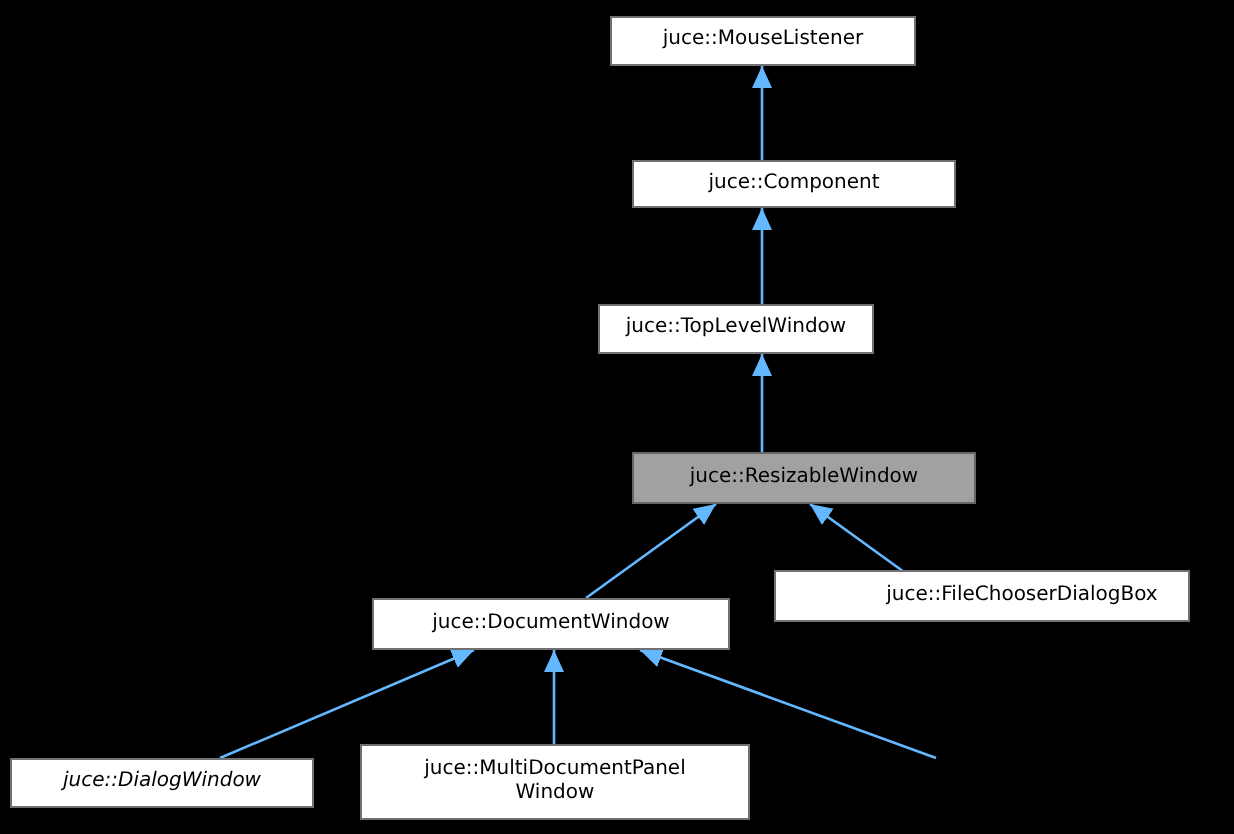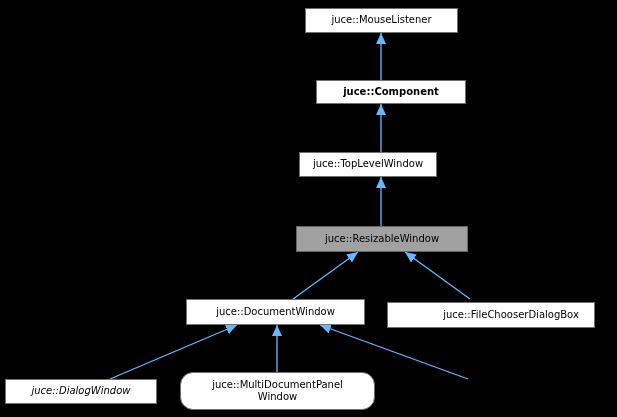--- a/index.html
+++ b/index.html
@@ -42,24 +42,24 @@
     align-items: center;
     justify-content: center;
     text-align: center;
     white-space: nowrap;
     cursor: pointer;
   }
   .node.highlight {
     background: var(--highlight-fill, #a1a1a1);
     border-color: var(--highlight-border, #666666);
     cursor: default;
+    margin-left: 20px;
   }
   .node.multiline {
     white-space: pre-line;
-    border-radius: 13px;
   }
 </style>
 </head>
 <body>
 
 <div class="canvas">
 
   <svg class="edges" viewBox="0 0 617 417" xmlns="http://www.w3.org/2000/svg">
     <defs>
       <marker id="arrowhead" markerUnits="userSpaceOnUse" markerWidth="14" markerHeight="12" refX="11" refY="5" orient="auto">
@@ -71,29 +71,29 @@
     <line class="edge" x1="381" y1="226" x2="381" y2="177" marker-end="url(#arrowhead)"></line>
     <line class="edge" x1="293" y1="299" x2="358" y2="252" marker-end="url(#arrowhead)"></line>
     <line class="edge" x1="470" y1="299" x2="405" y2="252" marker-end="url(#arrowhead)"></line>
     <line class="edge" x1="110" y1="379" x2="237" y2="325" marker-end="url(#arrowhead)"></line>
     <line class="edge" x1="277" y1="372" x2="277" y2="325" marker-end="url(#arrowhead)"></line>
     <line class="edge" x1="468" y1="379" x2="320" y2="325" marker-end="url(#arrowhead)"></line>
   </svg>
 
   <div class="node" style="left:305px; top:8px; width:153px; height:25px;">juce::MouseListener</div>
 
-  <div class="node" style="left:316px; top:80px; width:150px; height:24px;font-weight:bold;">juce::Component</div>
+  <div class="node" style="left:316px; top:80px; width:162px; height:24px;">juce::Component</div>
 
   <div class="node" style="left:299px; top:152px; width:138px; height:25px;">juce::TopLevelWindow</div>
 
   <div class="node highlight" style="left:296px; top:226px; width:172px; height:26px;">juce::ResizableWindow</div>
 
   <div class="node" style="left:186px; top:299px; width:179px; height:26px;">juce::DocumentWindow</div>
 
-  <div class="node" style="left:387px; top:302px; width:208px; height:26px;padding-left:40px;">juce::FileChooserDialogBox</div>
+  <div class="node" style="left:387px; top:285px; width:208px; height:26px;padding-left:40px;">juce::FileChooserDialogBox</div>
 
   <div class="node" style="left:5px; top:379px; width:152px; height:25px;font-style:italic;">juce::DialogWindow</div>
 
   <div class="node multiline" style="left:180px; top:372px; width:195px; height:38px;">juce::MultiDocumentPanel
 Window</div>
 
 
 </div>
 
 </body></html>

